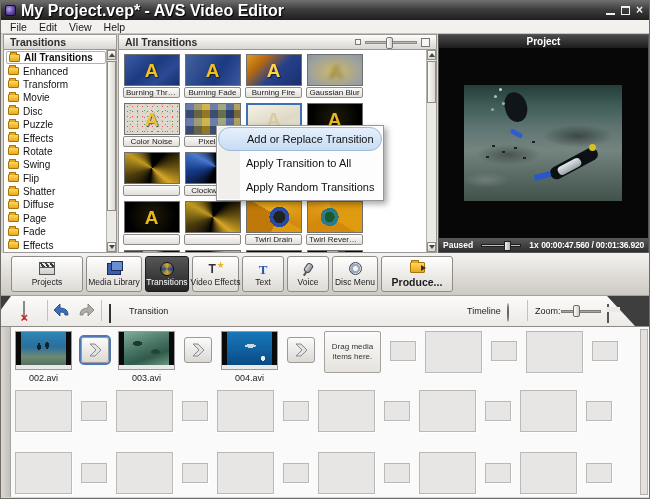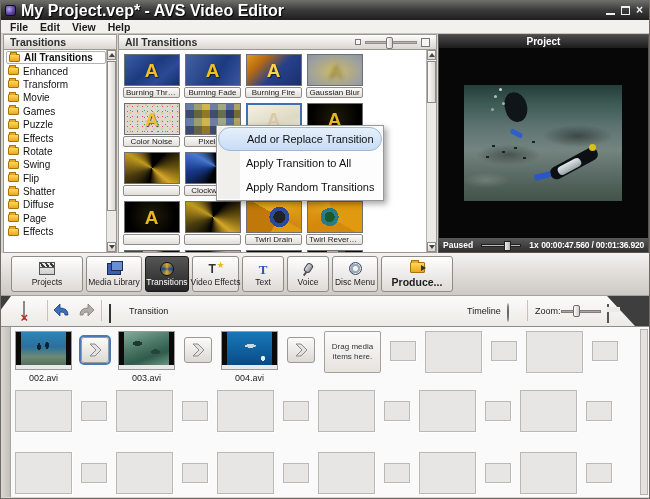--- a/index.html
+++ b/index.html
@@ -13,21 +13,21 @@
     background:radial-gradient(circle at 35% 35%,#b9a6e8,#5a3f9e 60%,#2e2260);border:1px solid #111;}
   .title{color:#fff;font-size:16px;font-weight:bold;text-shadow:1px 1px 1px #000;flex:1;}
   .winbtns{display:flex;gap:6px;margin-right:6px;align-items:center;}
   .wb{width:9px;height:9px;position:relative;cursor:default;}
   .wb-min{border-bottom:2px solid #efefef;height:8px;}
   .wb-max{border:1px solid #efefef;border-top:2px solid #efefef;}
   .wb-close{color:#efefef;font-size:12px;font-weight:bold;line-height:9px;width:auto;}
   
   .menubar{position:absolute;left:0;top:19px;right:0;height:14px;background:#f3f1ed;
     border-bottom:1px solid #c6c3be;display:flex;align-items:center;padding-left:3px;}
-  .menu-item{font-size:10.5px;color:#1a1a1a;padding:0 6px;font-weight:bold;}
+  .menu-item{font-size:10.5px;color:#1a1a1a;padding:0 6px;}
   
   .phead{height:16px;background:linear-gradient(#fdfdfc,#d9d6d1);border:1px solid #9b9893;
     font-size:10.5px;font-weight:bold;color:#2f2f2f;display:flex;align-items:center;padding:0 6px;}
   
   .leftp{position:absolute;left:2px;top:33px;width:114px;height:219px;}
   .leftbody{position:absolute;left:0;top:16px;right:0;bottom:0;background:#fff;
     border:1px solid #9b9893;border-top:none;overflow:hidden;}
   .cat-list{position:absolute;left:0;top:0;right:10px;bottom:0;padding:1px 0 0 2px;}
   .cat{height:13.4px;display:flex;align-items:center;font-size:10px;color:#111;white-space:nowrap;overflow:hidden;}
   .cat .fold{width:11px;height:8px;margin:0 4px 0 2px;background:linear-gradient(#ffd95e,#e8a820);
@@ -264,21 +264,21 @@
             <span>Transform</span>
           </div>
 
           <div class="cat">
             <span class="fold"></span>
             <span>Movie</span>
           </div>
 
           <div class="cat">
             <span class="fold"></span>
-            <span>Games</span>
+            <span>Disc</span>
           </div>
 
           <div class="cat">
             <span class="fold"></span>
             <span>Puzzle</span>
           </div>
 
           <div class="cat">
             <span class="fold"></span>
             <span>Effects</span>
@@ -307,20 +307,24 @@
           <div class="cat">
             <span class="fold"></span>
             <span>Diffuse</span>
           </div>
 
           <div class="cat">
             <span class="fold"></span>
             <span>Page</span>
           </div>
 
+          <div class="cat">
+            <span class="fold"></span>
+            <span>Fade</span>
+          </div>
 
           <div class="cat">
             <span class="fold"></span>
             <span>Effects</span>
           </div>
         </div>
       <div class="vscroll">
         <div class="sarrow up">
             <span class="tri-up"></span>
           </div>

